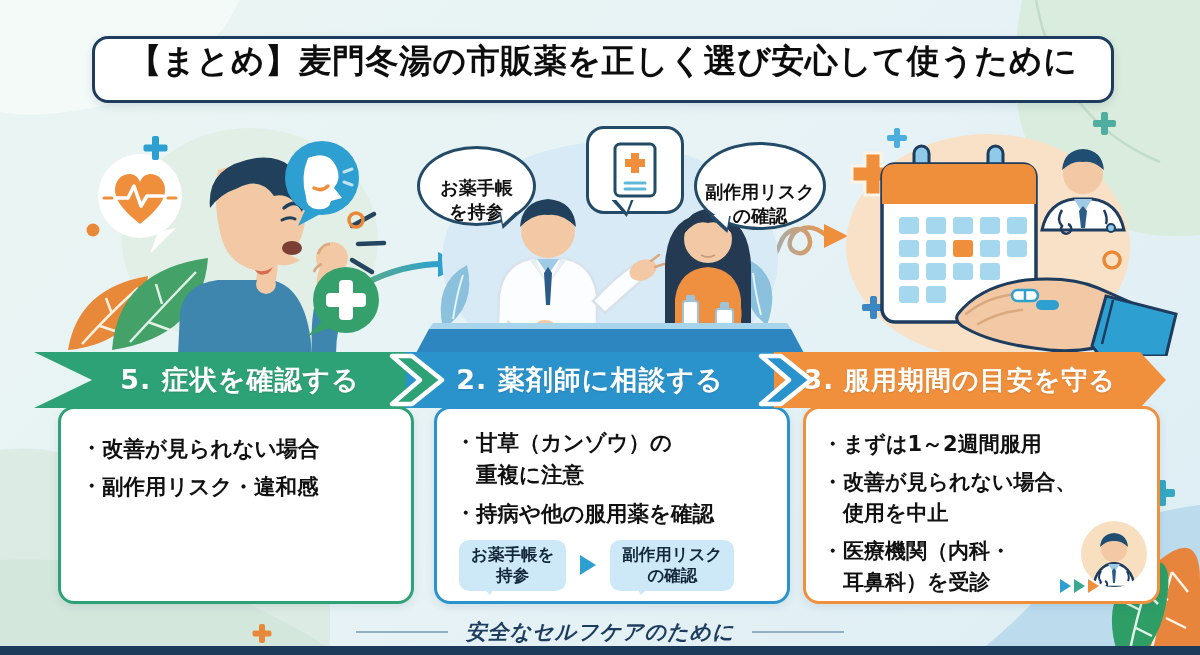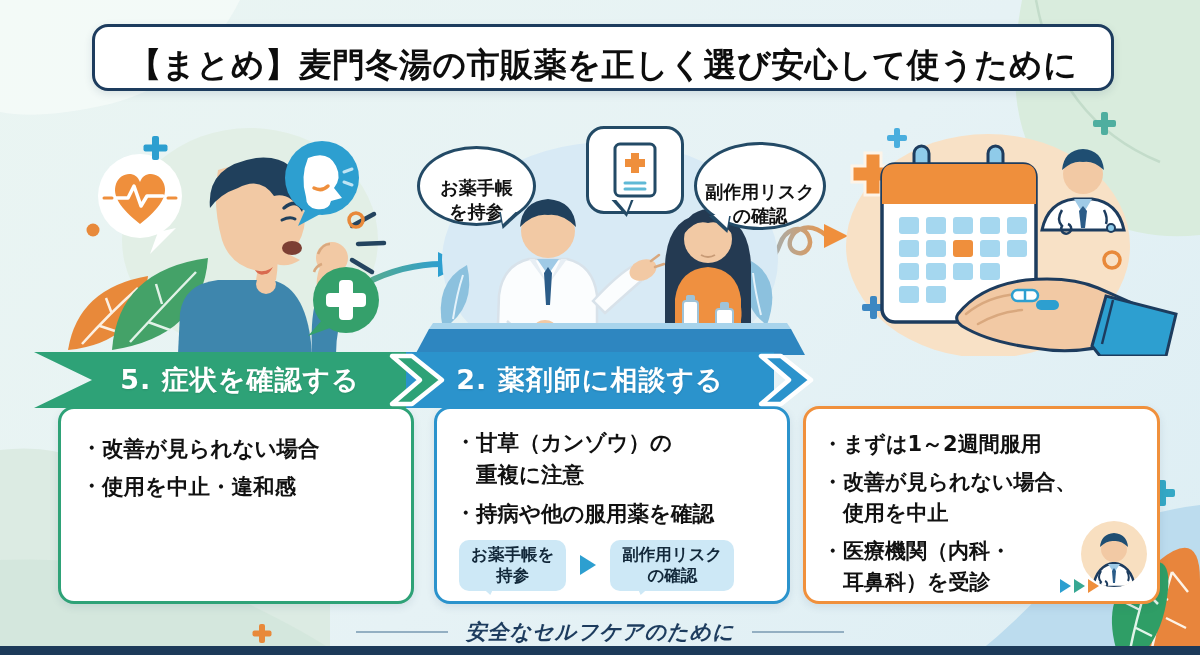--- a/index.html
+++ b/index.html
@@ -6,23 +6,23 @@
   .canvas{
     position:relative;width:1200px;height:655px;overflow:hidden;
     background:linear-gradient(135deg,#eaf5f2 0%,#e6f2f5 55%,#ddeef4 100%);
     font-family:"DejaVu Sans","Liberation Sans",sans-serif;
   }
   svg{display:block}
   .abs{position:absolute}
 
   
   .title-banner{
-    position:absolute;left:92px;top:24px;width:1016px;height:61px;
+    position:absolute;left:92px;top:36px;width:1016px;height:61px;
     background:#ffffff;border:3.5px solid #1d3c5e;border-radius:16px;
-    display:flex;align-items:flex-end;justify-content:center;
+    display:flex;align-items:flex-start;justify-content:center;
     box-shadow:0 3px 8px rgba(29,60,94,.12);z-index:9;
   }
   .title-banner span{font-size:33px;font-weight:800;color:#0d0d0d;letter-spacing:.5px;white-space:nowrap}
 
   
   .banner{position:absolute;top:352px;height:56px;display:flex;align-items:center;justify-content:center;z-index:5;}
   .banner span{color:#fff;font-weight:800;font-size:27px;letter-spacing:1px;white-space:nowrap;text-shadow:0 1px 2px rgba(0,0,0,.12)}
   .b1{left:34px;width:372px;background:#2ea277;clip-path:polygon(0 0,100% 0,100% 100%,0 100%,58px 50%);}
   .b1 span{padding-left:40px}
   .b2{left:406px;width:368px;background:#2b93cc;}
@@ -341,35 +341,38 @@
   <div class="title-banner">
     <span>【まとめ】麦門冬湯の市販薬を正しく選び安心して使うために</span>
   </div>
 
   <div class="banner b1">
     <span>5. 症状を確認する</span>
   </div>
   <div class="banner b2">
     <span>2. 薬剤師に相談する</span>
   </div>
+  <div class="banner b3">
+    <span>3. 服用期間の目安を守る</span>
+  </div>
   <svg class="chevron" style="left:388px" width="62" height="60" viewBox="0 0 62 60">
     <path d="M4 6 H24 L54 30 L24 54 H4 L32 30 Z" fill="#2ea277" stroke="#ffffff" stroke-width="4.5" stroke-linejoin="round"></path>
   </svg>
   <svg class="chevron" style="left:757px" width="62" height="60" viewBox="0 0 62 60">
     <path d="M4 6 H24 L54 30 L24 54 H4 L32 30 Z" fill="#2b93cc" stroke="#ffffff" stroke-width="4.5" stroke-linejoin="round"></path>
   </svg>
 
   <div class="box box1">
     <div class="bullet-row">
       <span class="marker">・</span>
       <span class="btext">改善が見られない場合</span>
     </div>
     <div class="bullet-row">
       <span class="marker">・</span>
-      <span class="btext">使用を中止・違和感</span>
+      <span class="btext">副作用リスク・違和感</span>
     </div>
   </div>
 
   <div class="box box2">
     <div class="bullet-row">
       <span class="marker">・</span>
       <span class="btext">甘草（カンゾウ）の
 重複に注意</span>
     </div>
     <div class="bullet-row">

